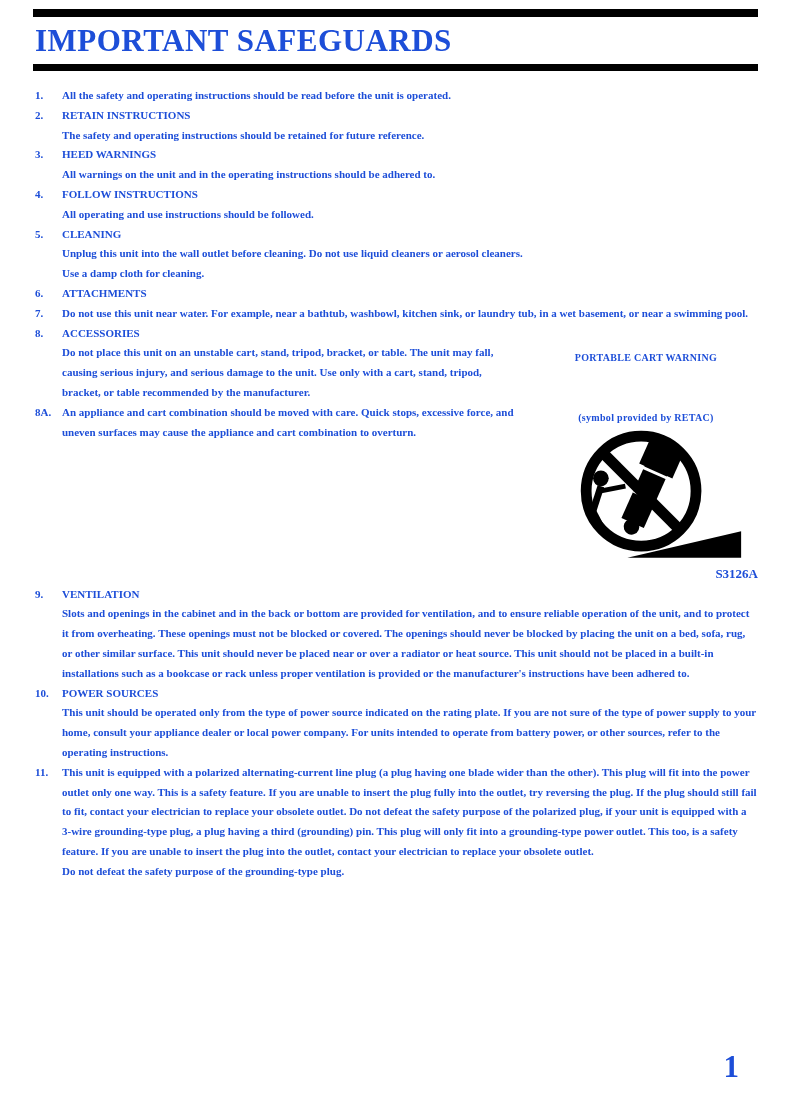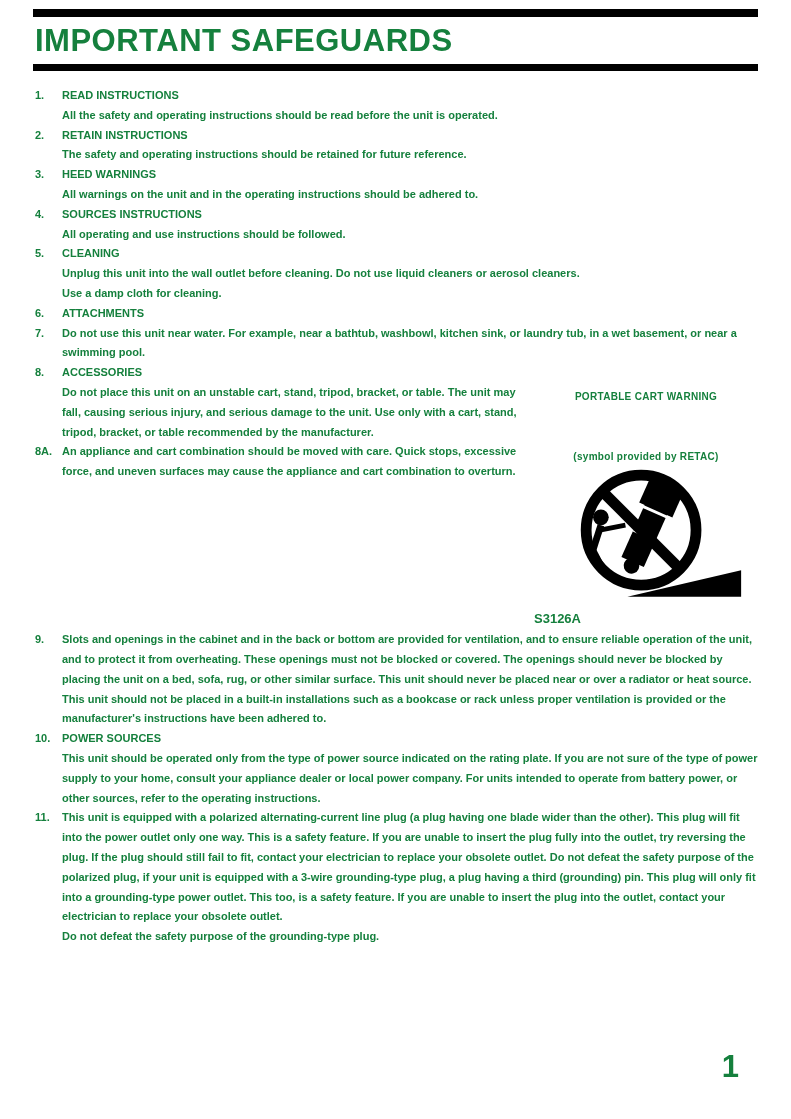--- a/index.html
+++ b/index.html
@@ -5,23 +5,23 @@
   html, body {
     margin: 0;
     padding: 0;
     background: #ffffff;
   }
   .page {
     position: relative;
     width: 791px;
     height: 1119px;
     background: #ffffff;
-    font-family: Liberation Sans, sans-serif;
+    font-family: Liberation Serif, serif;
     font-weight: bold;
-    color: #15803d;
+    color: #1d4ed8;
     overflow: hidden;
     border-radius: 20px;
   }
   .content {
     padding: 9px 33px 0 33px;
   }
   .rule-top {
     height: 8px;
     background: #000000;
   }
@@ -68,24 +68,24 @@
     font-size: 10px;
     line-height: 12px;
     letter-spacing: 0.3px;
     margin-top: 48px;
   }
   .fig-art {
     display: block;
     margin: 5px auto 0 auto;
   }
   .fig-label {
-    text-align: left;
+    text-align: right;
     font-size: 13px;
     line-height: 15px;
-    margin-top: 8px;
+    margin-top: 2px;
   }
   .page-number {
     position: absolute;
     right: 52px;
     bottom: 34px;
     font-size: 31px;
   }
 </style>
 </head>
 <body>
@@ -94,39 +94,38 @@
   <div class="content">
 
     <div class="rule-top"></div>
     <h1 class="page-title">IMPORTANT SAFEGUARDS</h1>
     <div class="rule-bottom"></div>
 
     <div class="list">
 
       <div class="item">
         <span class="num">1.</span>
-        <div class="item-title">READ INSTRUCTIONS</div>
         <div class="item-body">All the safety and operating instructions should be read before the unit is operated.</div>
       </div>
 
       <div class="item">
         <span class="num">2.</span>
         <div class="item-title">RETAIN INSTRUCTIONS</div>
         <div class="item-body">The safety and operating instructions should be retained for future reference.</div>
       </div>
 
       <div class="item">
         <span class="num">3.</span>
         <div class="item-title">HEED WARNINGS</div>
         <div class="item-body">All warnings on the unit and in the operating instructions should be adhered to.</div>
       </div>
 
       <div class="item">
         <span class="num">4.</span>
-        <div class="item-title">SOURCES INSTRUCTIONS</div>
+        <div class="item-title">FOLLOW INSTRUCTIONS</div>
         <div class="item-body">All operating and use instructions should be followed.</div>
       </div>
 
       <div class="item">
         <span class="num">5.</span>
         <div class="item-title">CLEANING</div>
         <div class="item-body">Unplug this unit into the wall outlet before cleaning. Do not use liquid cleaners or aerosol cleaners.
 Use a damp cloth for cleaning.</div>
       </div>
 
@@ -172,20 +171,21 @@
         <div class="item-body">Do not place this unit on an unstable cart, stand, tripod, bracket, or table. The unit may fall, causing serious injury, and serious damage to the unit. Use only with a cart, stand, tripod, bracket, or table recommended by the manufacturer.</div>
       </div>
 
       <div class="item">
         <span class="num">8A.</span>
         <div class="item-body">An appliance and cart combination should be moved with care. Quick stops, excessive force, and uneven surfaces may cause the appliance and cart combination to overturn.</div>
       </div>
 
       <div class="item clear-right">
         <span class="num">9.</span>
+        <div class="item-title">VENTILATION</div>
         <div class="item-body">Slots and openings in the cabinet and in the back or bottom are provided for ventilation, and to ensure reliable operation of the unit, and to protect it from overheating. These openings must not be blocked or covered. The openings should never be blocked by placing the unit on a bed, sofa, rug, or other similar surface. This unit should never be placed near or over a radiator or heat source. This unit should not be placed in a built-in installations such as a bookcase or rack unless proper ventilation is provided or the manufacturer's instructions have been adhered to.</div>
       </div>
 
       <div class="item">
         <span class="num">10.</span>
         <div class="item-title">POWER SOURCES</div>
         <div class="item-body">This unit should be operated only from the type of power source indicated on the rating plate. If you are not sure of the type of power supply to your home, consult your appliance dealer or local power company. For units intended to operate from battery power, or other sources, refer to the operating instructions.</div>
       </div>
 
       <div class="item">

